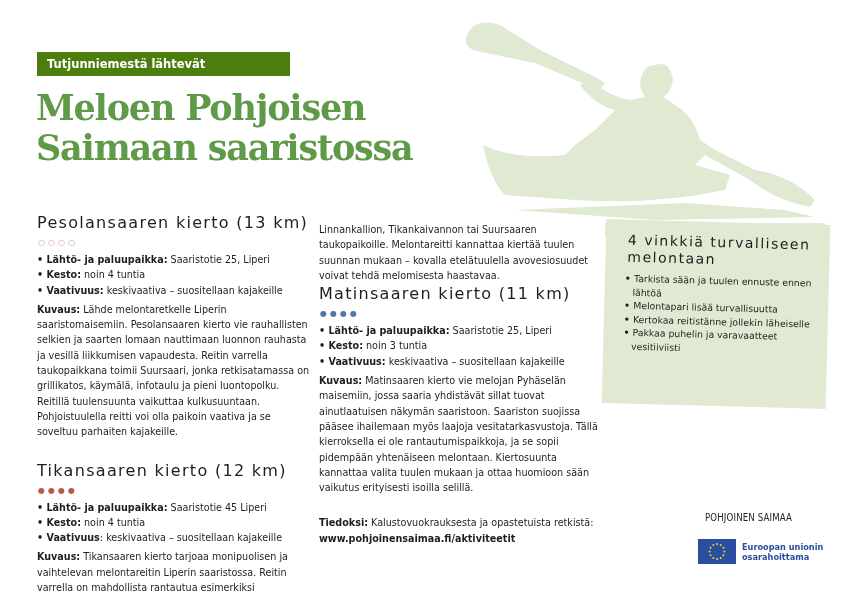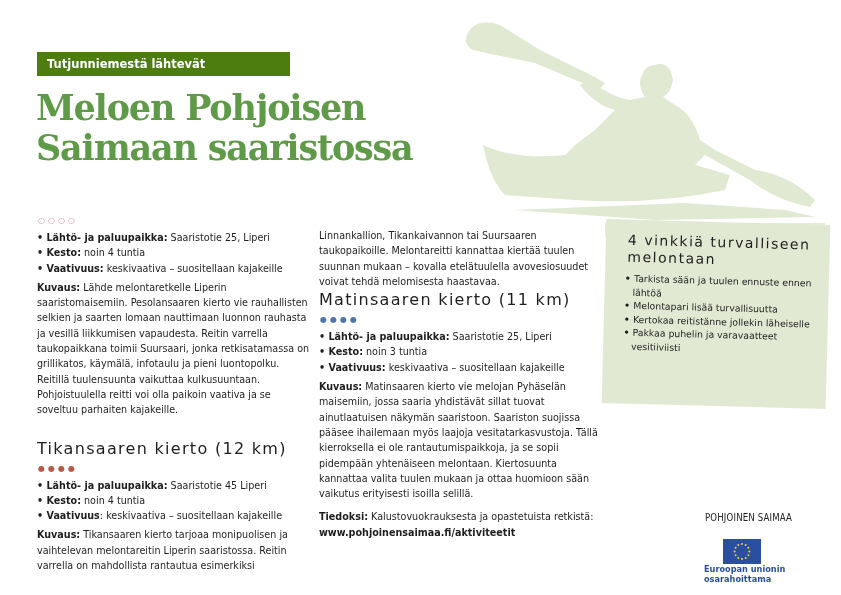--- a/index.html
+++ b/index.html
@@ -5,36 +5,36 @@
   html, body { margin:0; padding:0; }
   body { width:841px; height:595px; background:#ffffff; position:relative; overflow:hidden;
          font-family:"DejaVu Sans", sans-serif; color:#1e1e1e; }
   .kayak { position:absolute; left:455px; top:5px; width:380px; height:235px; }
   .banner { position:absolute; left:37px; top:52px; width:253px; height:24px; background:#4d7c0f;
             color:#fff; font-weight:bold; font-size:11.5px; line-height:24px; padding-left:10px; box-sizing:border-box; }
   .title { position:absolute; left:36px; top:88px; font-family:"DejaVu Serif", serif; font-weight:bold;
            color:#5f9a48; font-size:35px; line-height:40px; letter-spacing:-1.2px; }
   .col { position:absolute; font-size:9.6px; line-height:15.3px; }
   .col1 { left:37px; top:212px; width:275px; }
-  .col2 { left:319px; top:228px; width:285px; }
+  .col2 { left:319px; top:222px; width:285px; }
   h2 { font-weight:normal; font-size:16px; letter-spacing:1.3px; margin:0; line-height:22px; }
   .dots { font-size:8px; letter-spacing:3px; line-height:14px; margin:2px 0 2px 1px; }
   ul { list-style:none; margin:0; padding:0; }
   li { margin:0; white-space:nowrap; }
   li::before { content:"• "; font-weight:bold; }
   .desc { margin-top:4px; }
   b { font-weight:bold; }
   .tips { position:absolute; left:604px; top:222px; width:224px; height:184px; background:#e2e9d3;
           transform:rotate(1.5deg); }
   .tips h3 { font-weight:normal; font-size:14px; letter-spacing:1.5px; line-height:17px; margin:12px 0 6px 22px; }
   .tips ul { margin-left:20px; font-size:9.3px; line-height:13.5px; }
   .tips li { white-space:normal; width:190px; padding-left:8px; text-indent:-8px; }
   .brand { position:absolute; left:705px; top:511px; font-family:"DejaVu Sans", sans-serif; font-size:11px;
            letter-spacing:0.2px; transform:scaleX(0.78); transform-origin:left; color:#222; }
-  .eu { position:absolute; left:698px; top:539px; display:flex; align-items:center;flex-direction:column; }
+  .eu { position:absolute; left:698px; top:539px; display:flex; align-items:center; }
   .eu-flag { width:38px; height:25px; background:#2a4fa0; position:relative; }
   .eu-text { font-size:8.2px; line-height:10px; color:#2a4fa0; margin-left:6px; font-weight:bold; }
 </style>
 </head>
 <body>
 
 <svg class="kayak" viewBox="0 0 380 235">
   <g fill="#e0e9d2">
     <path d="M12 30 Q20 12 45 20 L85 45 L140 72 L150 78 L143 86 L132 80 L80 58 Q40 50 18 45 Q8 40 12 30 Z"></path>
     <path d="M200 60 Q215 55 218 75 Q216 88 208 92 L220 100 Q238 110 245 135 L260 145 L300 165 Q335 170 360 195 L355 202 Q320 195 295 175 L250 150 L240 160 L275 170 L270 185 Q200 200 120 195 L50 190 Q35 175 28 140 Q60 155 110 150 L120 140 L140 125 L160 105 Q140 100 125 80 L135 75 Q155 92 175 95 L190 92 Q182 80 187 70 Q190 60 200 60 Z"></path>
@@ -45,20 +45,21 @@
 
 <div class="banner">Tutjunniemestä lähtevät melontareitit</div>
 
 <div class="title">
   <div>Meloen Pohjoisen</div>
   <div>Saimaan saaristossa</div>
 </div>
 
 <div class="col col1">
   <div>
+    <h2>Pesolansaaren kierto (13 km)</h2>
     <div class="dots" style="color:#c48ea3">○○○○</div>
     <ul>
       <li><b>Lähtö- ja paluupaikka:</b><span> Saaristotie 25, Liperi</span></li>
       <li><b>Kesto:</b><span> noin 4 tuntia</span></li>
       <li><b>Vaativuus:</b><span> keskivaativa – suositellaan kajakeille</span></li>
     </ul>
     <div class="desc"><b>Kuvaus:</b><span> Lähde melontaretkelle Liperin saaristomaisemiin. Pesolansaaren kierto vie rauhallisten selkien ja saarten lomaan nauttimaan luonnon rauhasta ja vesillä liikkumisen vapaudesta. Reitin varrella taukopaikkana toimii Suursaari, jonka retkisatamassa on grillikatos, käymälä, infotaulu ja pieni luontopolku. Reitillä tuulensuunta vaikuttaa kulkusuuntaan. Pohjoistuulella reitti voi olla paikoin vaativa ja se soveltuu parhaiten kajakeille.</span></div>
   </div>
   <div style="margin-top:20px">
     <h2>Tikansaaren kierto (12 km)</h2>
@@ -77,21 +78,21 @@
   <div style="">
     <h2>Matinsaaren kierto (11 km)</h2>
     <div class="dots" style="color:#4f77a8">●●●●</div>
     <ul>
       <li><b>Lähtö- ja paluupaikka:</b><span> Saaristotie 25, Liperi</span></li>
       <li><b>Kesto:</b><span> noin 3 tuntia</span></li>
       <li><b>Vaativuus:</b><span> keskivaativa – suositellaan kajakeille</span></li>
     </ul>
     <div class="desc"><b>Kuvaus:</b><span> Matinsaaren kierto vie melojan Pyhäselän maisemiin, jossa saaria yhdistävät sillat tuovat ainutlaatuisen näkymän saaristoon. Saariston suojissa pääsee ihailemaan myös laajoja vesitatarkasvustoja. Tällä kierroksella ei ole rantautumispaikkoja, ja se sopii pidempään yhtenäiseen melontaan. Kiertosuunta kannattaa valita tuulen mukaan ja ottaa huomioon sään vaikutus erityisesti isoilla selillä.</span></div>
   </div>
-  <div class="desc" style="margin-top:8px">
+  <div class="desc" style="margin-top:20px">
     <b>Tiedoksi:</b><span> Kalustovuokrauksesta ja opastetuista retkistä: </span><b>www.pohjoinensaimaa.fi/aktiviteetit</b>
   </div>
 </div>
 
 <div class="tips">
   <h3>4 vinkkiä turvalliseen melontaan</h3>
   <ul>
     <li>Tarkista sään ja tuulen ennuste ennen lähtöä</li>
     <li>Melontapari lisää turvallisuutta</li>
     <li>Kertokaa reitistänne jollekin läheiselle</li>

